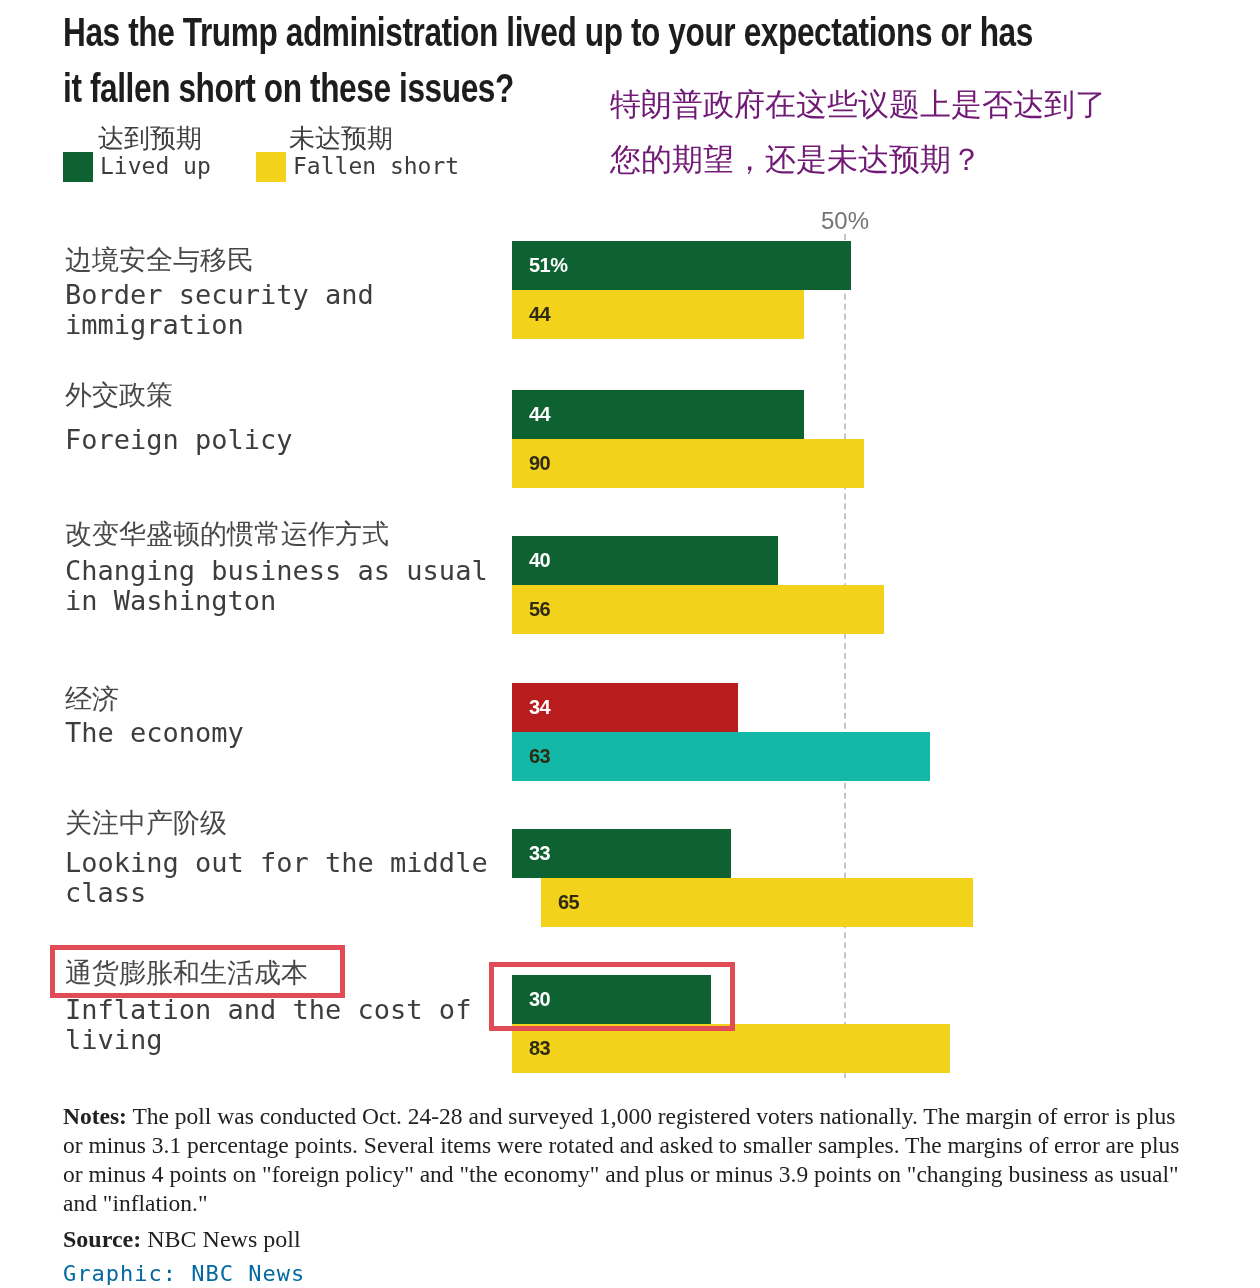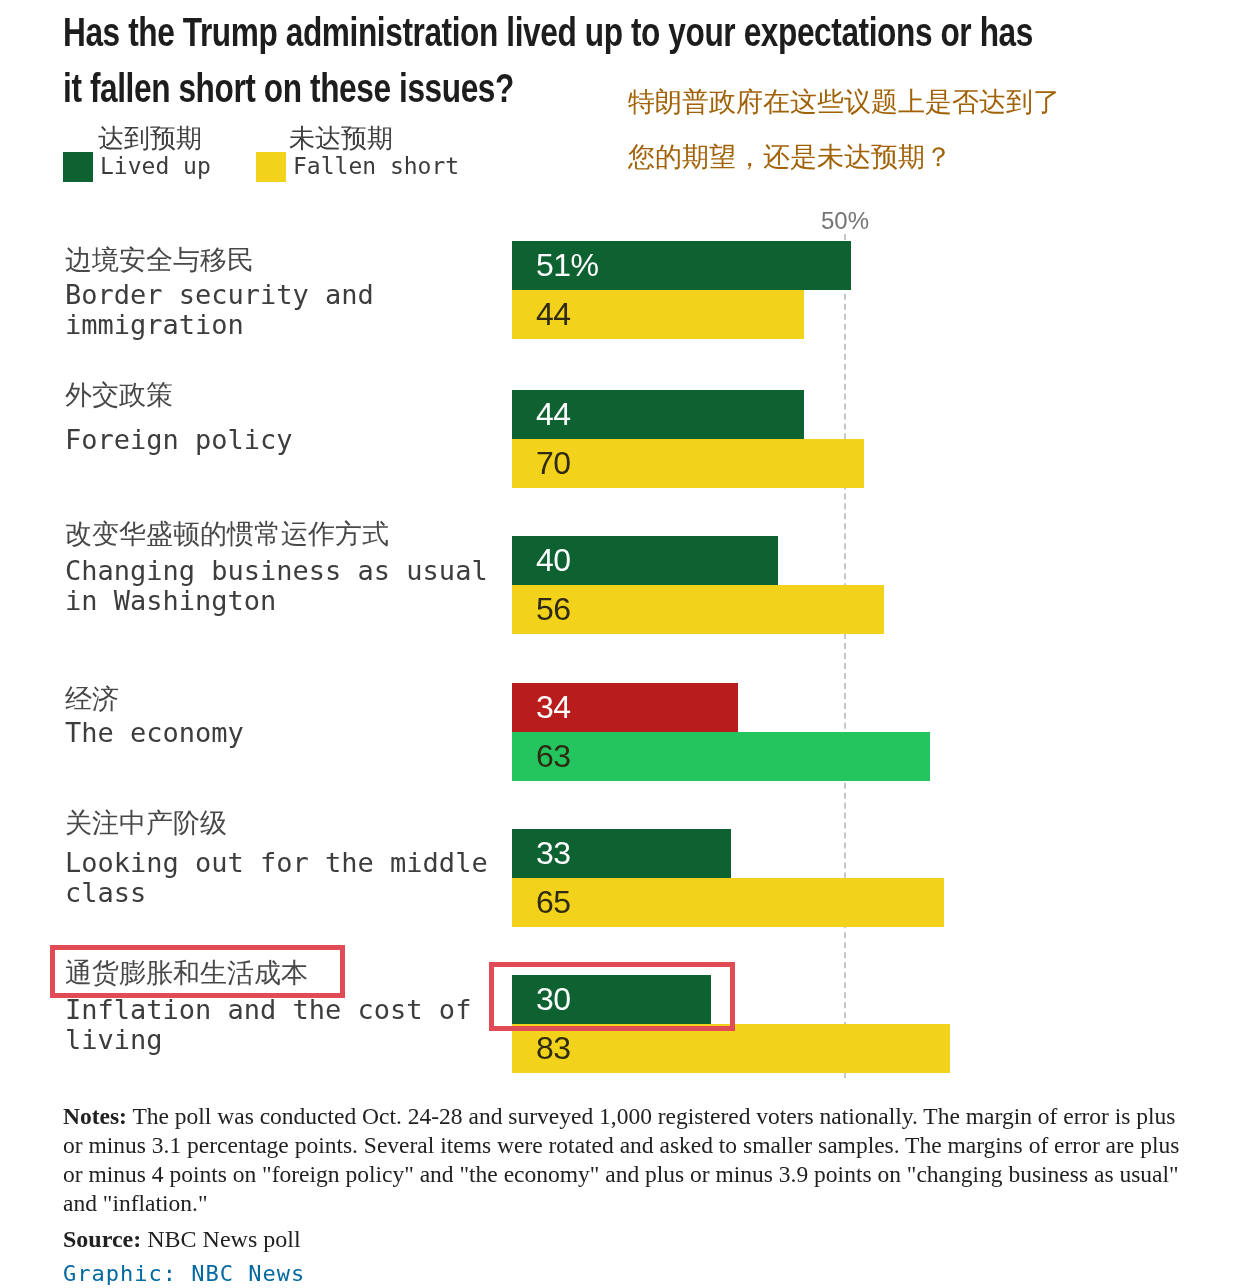--- a/index.html
+++ b/index.html
@@ -14,22 +14,22 @@
     font-family: "Liberation Sans", sans-serif;
     font-weight: 700; font-size: 40px; color: #1d1d1d;
     letter-spacing: -0.5px; white-space: nowrap;
     transform: scaleX(0.79); transform-origin: 0 0;
   }
   .title-1 { top: 10px; }
   .title-2 { top: 66px; }
 
   
   .cn-sub {
-    left: 628px; width: 620px; color: #a16207;
-    font-size: 27px; font-weight: 400; white-space: nowrap;
+    left: 610px; width: 620px; color: #701a75;
+    font-size: 31px; font-weight: 400; white-space: nowrap;
   }
   .cn-sub-1 { top: 84px; }
   .cn-sub-2 { top: 139px; }
 
   
   .legend-swatch { width: 30px; height: 30px; top: 152px; }
   .swatch-green { left: 63px; }
   .swatch-yellow { left: 256px; }
   .legend-cn { top: 121px; font-size: 26px; color: #3f3f3f; white-space: nowrap; }
   .legend-cn-1 { left: 98px; }
@@ -58,32 +58,32 @@
     font-family: "DejaVu Sans Mono", "Liberation Mono", monospace;
     font-size: 27px; line-height: 30px; color: #3d3d3d; z-index: 1;
   }
 
   
   .bar {
     left: 512px; height: 49px; z-index: 1;
     display: flex; align-items: center;
   }
   .bar span {
-    padding-left: 24px; font-weight: 400; font-size: 32px;
+    padding-left: 17px; font-weight: 700; font-size: 20px;
     letter-spacing: -0.5px; white-space: nowrap;
   }
   .bar-green span { color: #ffffff; }
   .bar-yellow span { color: #2f2b12; }
 
   
   .r1-cn { top: 242px; } .r1-en { top: 280px; } .r1-g { top: 241px; } .r1-y { top: 290px; }
   .r2-cn { top: 377px; } .r2-en { top: 425px; } .r2-g { top: 390px; } .r2-y { top: 439px; }
   .r3-cn { top: 516px; } .r3-en { top: 556px; } .r3-g { top: 536px; } .r3-y { top: 585px; }
   .r4-cn { top: 681px; } .r4-en { top: 718px; } .r4-g { top: 683px; } .r4-y { top: 732px; }
-  .r5-cn { top: 805px; } .r5-en { top: 848px; } .r5-g { top: 829px; } .r5-y { top: 878px; }
+  .r5-cn { top: 805px; } .r5-en { top: 848px; } .r5-g { top: 829px; } .r5-y { top: 878px; margin-left: 29px; }
   .r6-cn { top: 955px; } .r6-en { top: 995px; } .r6-g { top: 975px; } .r6-y { top: 1024px; }
 
   
   .hl-box { border: 5px solid #e04b55; background: transparent; z-index: 3; }
   .hl-box-label { left: 50px; top: 945px; width: 295px; height: 53px; }
   .hl-box-bar  { left: 489px; top: 962px; width: 246px; height: 69px; }
 
   
   .notes {
     left: 63px; top: 1102px; width: 1125px;
@@ -130,38 +130,38 @@
 <div class="abs bar bar-yellow r1-y" style="background: rgb(242, 210, 27); width: 292px;">
     <span>44</span>
   </div>
 
 <div class="abs cn-label r2-cn">外交政策</div>
 <div class="abs en-label r2-en">Foreign policy</div>
 <div class="abs bar bar-green r2-g" style="background: rgb(14, 97, 49); width: 292px;">
     <span>44</span>
   </div>
 <div class="abs bar bar-yellow r2-y" style="background: rgb(242, 210, 27); width: 352px;">
-    <span>70</span>
+    <span>90</span>
   </div>
 
 <div class="abs cn-label r3-cn">改变华盛顿的惯常运作方式</div>
 <div class="abs en-label r3-en">Changing business as usual in Washington</div>
 <div class="abs bar bar-green r3-g" style="background: rgb(14, 97, 49); width: 266px;">
     <span>40</span>
   </div>
 <div class="abs bar bar-yellow r3-y" style="background: rgb(242, 210, 27); width: 372px;">
     <span>56</span>
   </div>
 
 <div class="abs cn-label r4-cn">经济</div>
 <div class="abs en-label r4-en">The economy</div>
 <div class="abs bar bar-green r4-g" style="background: #b91c1c; width: 226px;">
     <span>34</span>
   </div>
-<div class="abs bar bar-yellow r4-y" style="background: #22c55e; width: 418px;">
+<div class="abs bar bar-yellow r4-y" style="background: #14b8a6; width: 418px;">
     <span>63</span>
   </div>
 
 <div class="abs cn-label r5-cn">关注中产阶级</div>
 <div class="abs en-label r5-en">Looking out for the middle class</div>
 <div class="abs bar bar-green r5-g" style="background: rgb(14, 97, 49); width: 219px;">
     <span>33</span>
   </div>
 <div class="abs bar bar-yellow r5-y" style="background: rgb(242, 210, 27); width: 432px;">
     <span>65</span>

